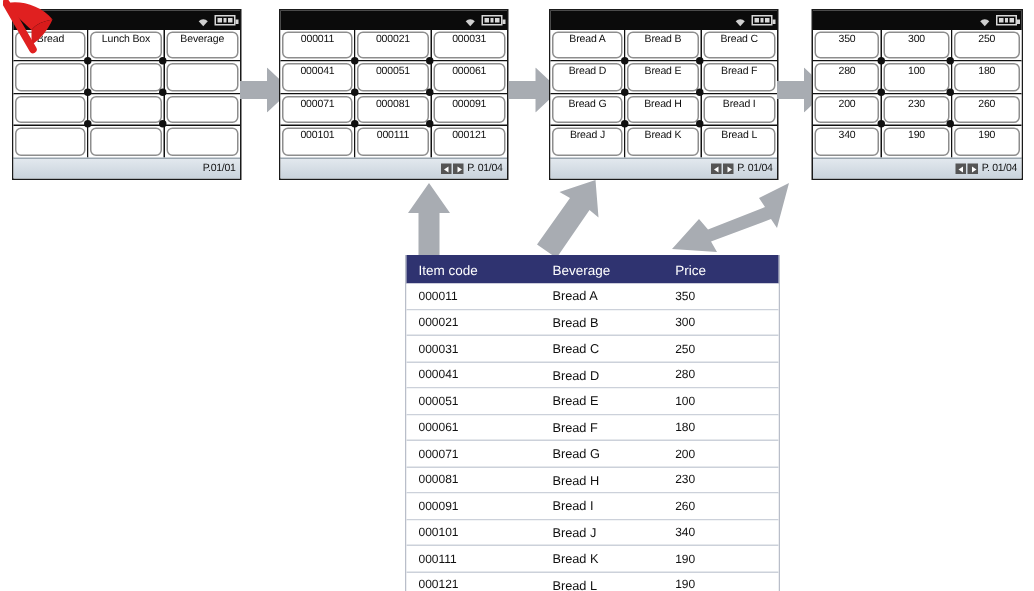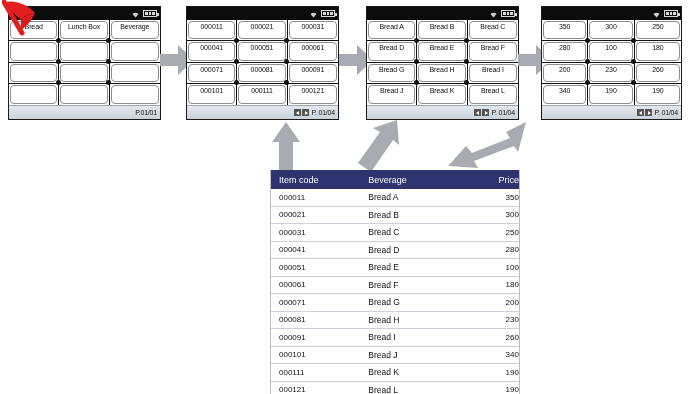--- a/index.html
+++ b/index.html
@@ -65,21 +65,21 @@
        box-sizing:border-box;}
   .tbl-head{display:flex;background:#2f3370;height:19px;align-items:center;}
   .tbl-head div{font-size:9px;color:#ffffff;padding-left:8px;box-sizing:border-box;}
   .tbl-row{display:flex;height:16.5px;align-items:center;
            border-bottom:1px solid #ccd1da;background:#fff;}
   .tbl-row:last-child{border-bottom:none;}
   .tbl-row div{font-size:8px;color:#101010;padding-left:8px;box-sizing:border-box;
                white-space:nowrap;}
   .c-code{width:36%;}
   .c-prod{width:33%;}
-  .c-price{width:31%;text-align:right;}
+  .c-price{width:31%;}
   .tbl-row .c-prod{font-size:8.5px;}
 </style>
 </head>
 <body>
 
 <div class="device" id="dev0" style="left:8px;top:6px;width:153px;height:114px;">
   <div class="dev-status">
     <span class="wifi">
       <svg viewBox="0 0 12 9" width="11" height="8">
           <path d="M6 8.4 L2.6 4.6 A5 5 0 0 1 9.4 4.6 Z" fill="#cfcfcf"></path>

